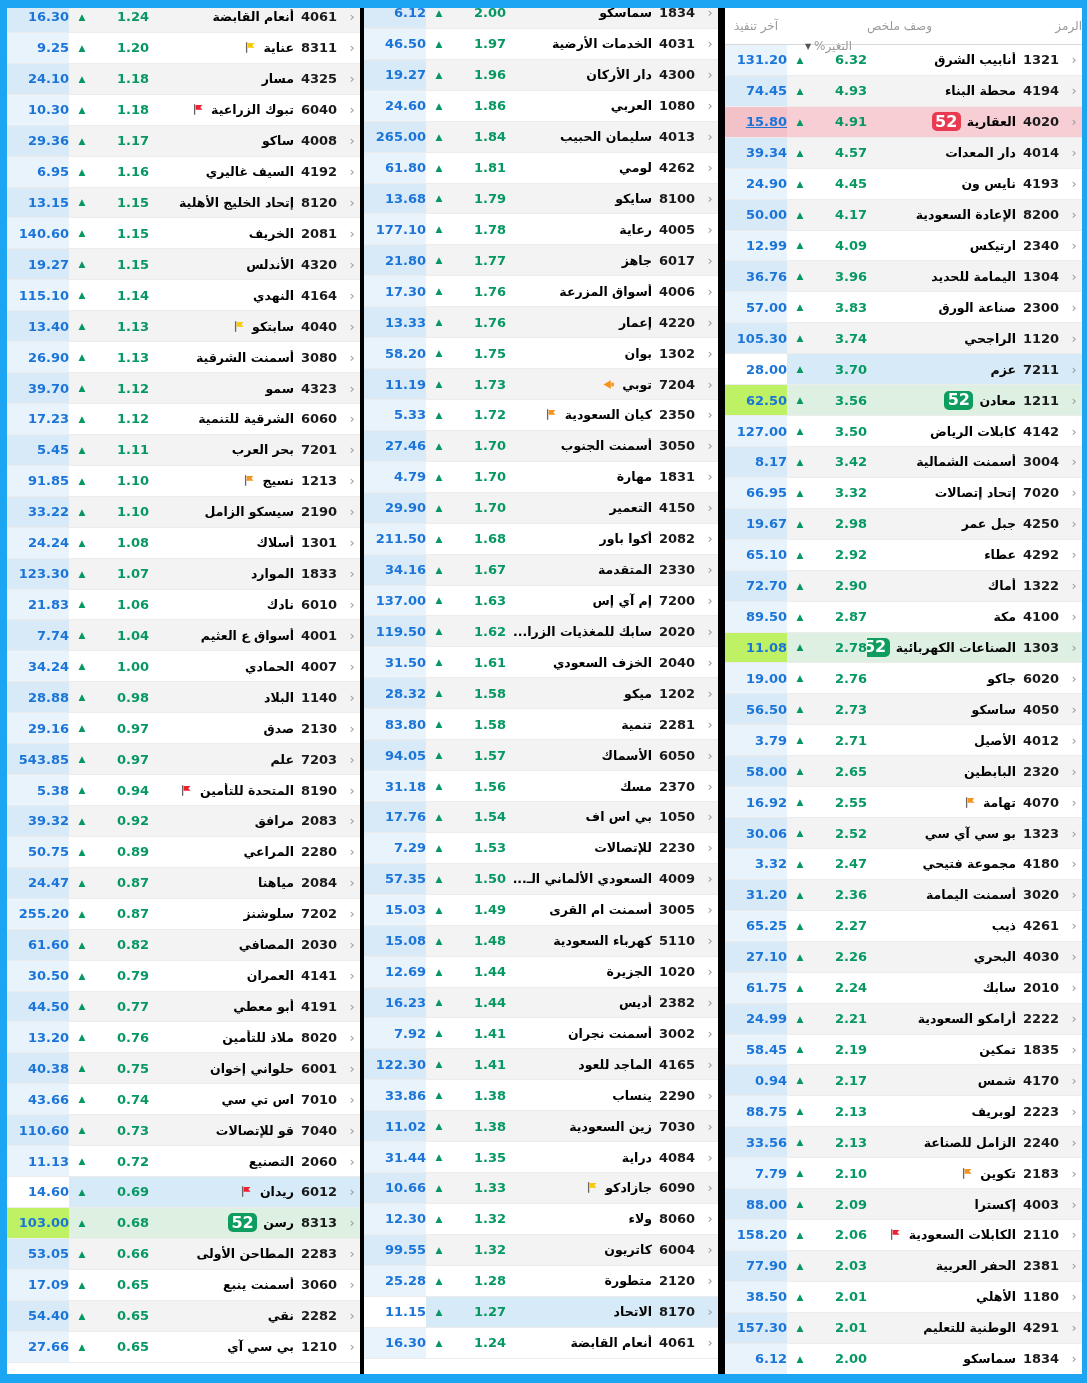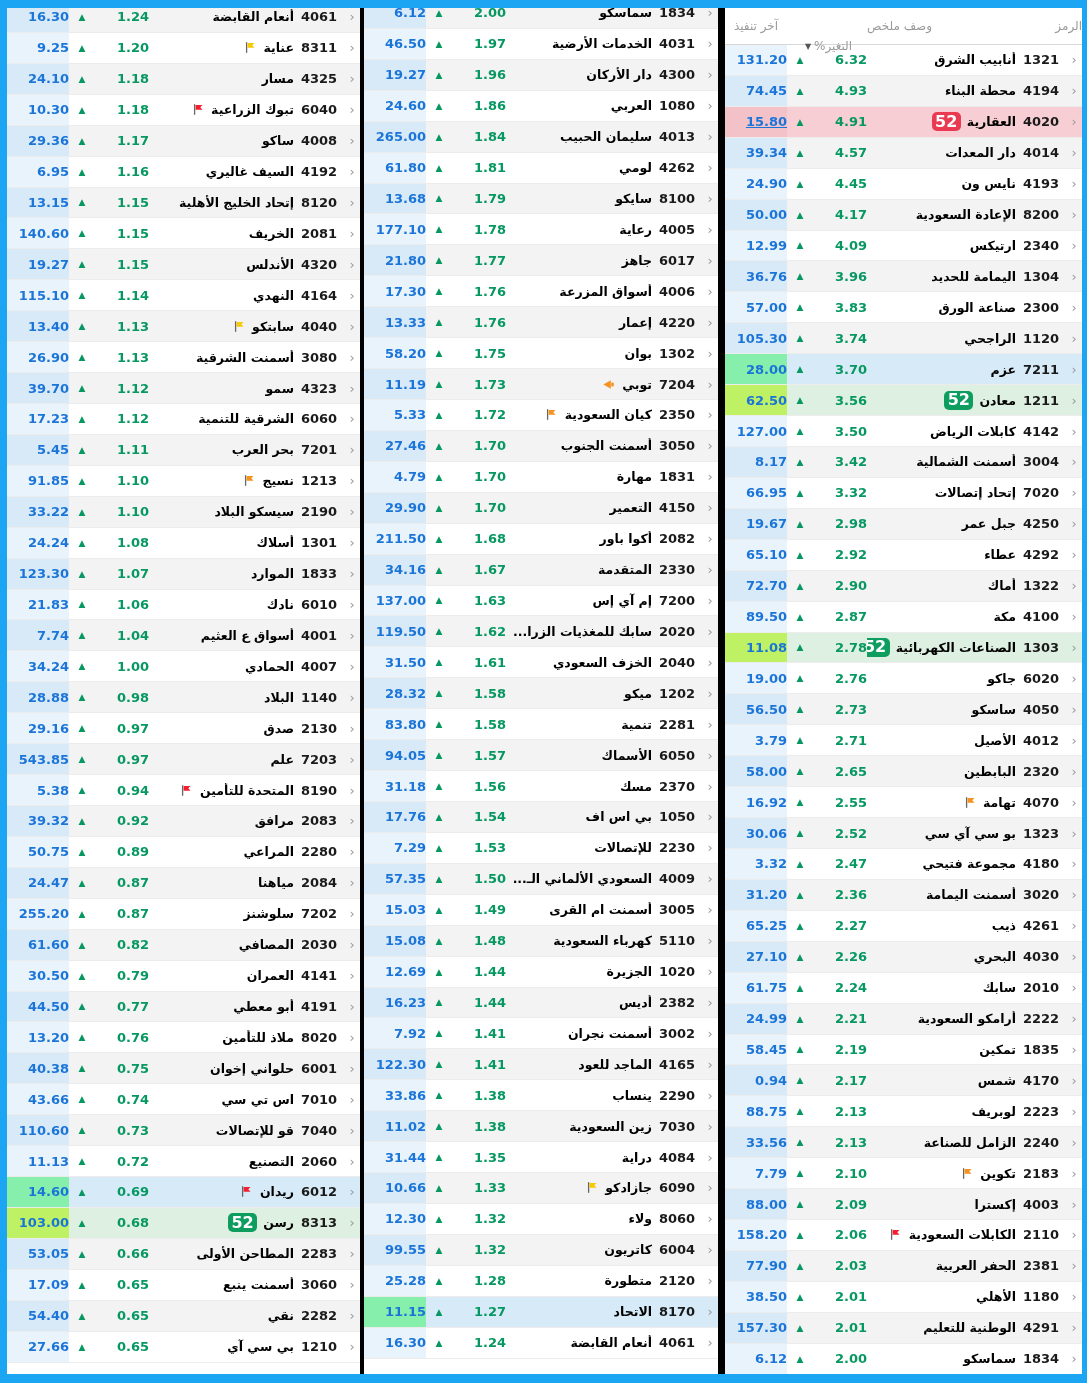--- a/index.html
+++ b/index.html
@@ -36,21 +36,21 @@
   .row .up{width:26px;text-align:center;color:#079862;font-size:9px;}
   .row .price{width:62px;direction:ltr;font-weight:bold;font-size:13px;color:#1b75d8;
               align-self:stretch;display:flex;align-items:center;justify-content:flex-end;
               padding-left:6px;box-sizing:border-box;}
 
   
   .sA{background:#ffffff;}          .sA .price{background:#e9f3fb;}
   .sB{background:#f3f3f4;}          .sB .price{background:#d8eaf7;}
   .hl-pink{background:#f7ced3;}     .hl-pink .price{background:#f3c2c9;text-decoration:underline;}
   .hl-green{background:#def0e2;}    .hl-green .price{background:#bef264;}
-  .hl-blue{background:#d6eaf8;}     .hl-blue .price{background:#86efac;}
+  .hl-blue{background:#d6eaf8;}     .hl-blue .price{background:#ffffff;}
 
   
   .b52{font-size:16px;font-weight:bold;color:#fff;border-radius:5px;
        padding:1.5px 3.5px;line-height:1;flex:0 0 auto;}
   .b52.red{background:#ea3a52;}
   .b52.green{background:#0c9d5f;}
   .ic{display:inline-flex;flex:0 0 auto;width:14px;height:14px;align-items:center;justify-content:center;}
   .ic svg{display:block;}
 
   
@@ -245,21 +245,21 @@
             </span>
           </span>
           <span class="chg">1.10</span>
           <span class="up">▲</span>
           <span class="price">91.85</span>
         </div>
         <div class="row sB">
           <span class="chev">‹</span>
           <span class="code">2190</span>
           <span class="namec">
-            <span class="nm">سيسكو البلاد</span>
+            <span class="nm">سيسكو الزامل</span>
           </span>
           <span class="chg">1.10</span>
           <span class="up">▲</span>
           <span class="price">33.22</span>
         </div>
         <div class="row sA">
           <span class="chev">‹</span>
           <span class="code">1301</span>
           <span class="namec">
             <span class="nm">أسلاك</span>

